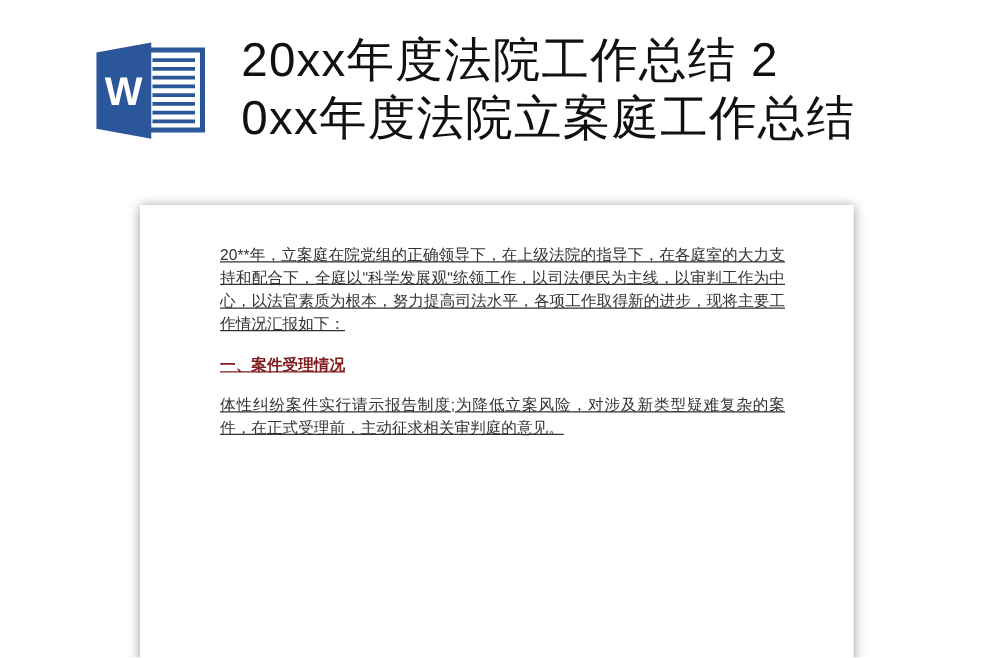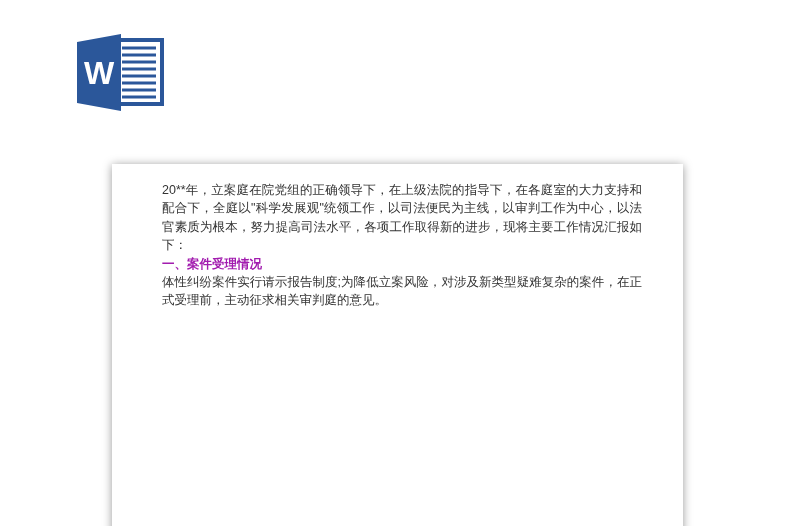--- a/index.html
+++ b/index.html
@@ -60,26 +60,27 @@
     height: 100%;
     padding: 17px 41px 0 50px;
     overflow: hidden;
     color: #333333;
     font-size: 12.5px;
     line-height: 18.4px;
     text-align: justify;
     word-break: break-all;
   }
   .doc-body p {
-    margin: 0;
+    margin: 14px;
     padding: 0;
+    text-decoration: underline;
   }
   .doc-body p.heading {
     font-weight: 700;
-    color: #a21caf;
+    color: #7f1d1d;
   }
 </style>
 </head>
 <body>
 
 <div class="stage">
 
   <div class="doc-header">
 
     <span class="word-icon">
@@ -96,20 +97,24 @@
           <line x1="45" y1="50" x2="79" y2="50"></line>
           <line x1="45" y1="57" x2="79" y2="57"></line>
           <line x1="45" y1="64" x2="79" y2="64"></line>
         </g>
 
         <polygon points="0,9 44,1 44,78 0,70" fill="#2B579A"></polygon>
         <text x="22" y="51" text-anchor="middle" fill="#ffffff" font-size="32" font-weight="700" font-family="Liberation Sans, sans-serif">W</text>
       </svg>
     </span>
 
+    <div class="doc-title">
+      <div>20xx年度法院工作总结 2</div>
+      <div>0xx年度法院立案庭工作总结</div>
+    </div>
   </div>
 
   <div class="doc-page">
     <div class="doc-body">
       <p>20**年，立案庭在院党组的正确领导下，在上级法院的指导下，在各庭室的大力支持和配合下，全庭以"科学发展观"统领工作，以司法便民为主线，以审判工作为中心，以法官素质为根本，努力提高司法水平，各项工作取得新的进步，现将主要工作情况汇报如下：</p>
       <p class="heading">一、案件受理情况</p>
       <p>体性纠纷案件实行请示报告制度;为降低立案风险，对涉及新类型疑难复杂的案件，在正式受理前，主动征求相关审判庭的意见。</p>
 
     </div>
   </div>

